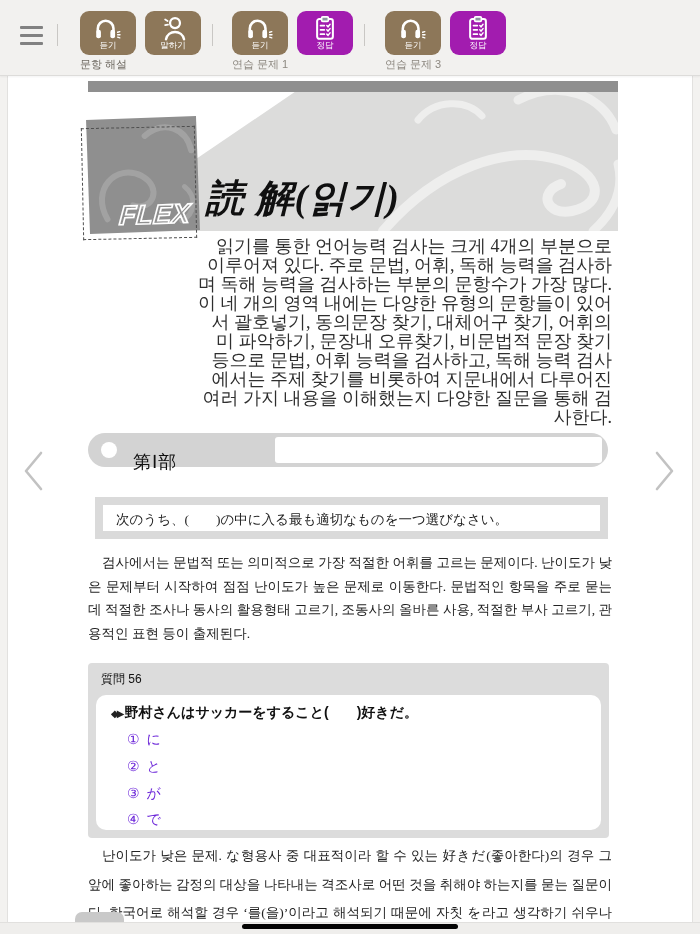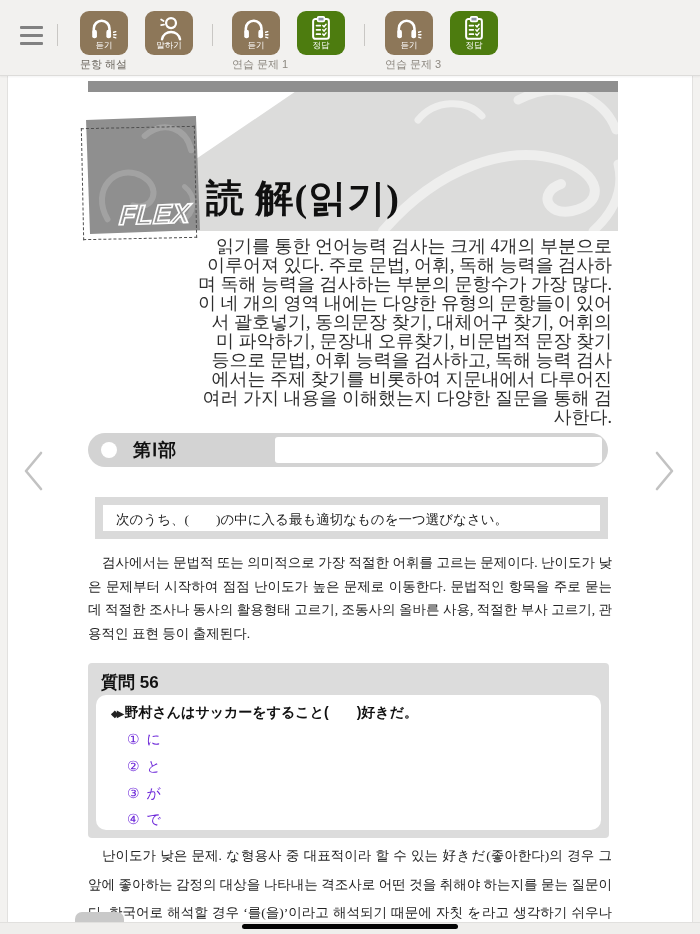--- a/index.html
+++ b/index.html
@@ -8,24 +8,24 @@
   .screen { position:relative; width:700px; height:934px; overflow:hidden; background:#fff; }
 
   
   .toolbar { position:absolute; left:0; top:0; width:700px; height:76px;
              background:#F2F1EF; border-bottom:1px solid #DDDCDA;
              box-shadow:0 1px 2px rgba(0,0,0,0.05); z-index:40; }
   .hamburger { position:absolute; left:20px; top:26px; width:23px; height:19px;
                display:flex; flex-direction:column; justify-content:space-between; cursor:pointer; background:none; border:none; }
   .hamburger span { display:block; width:23px; height:2.6px; background:#818181; border-radius:1px; }
   .tdivider { position:absolute; top:24px; width:1px; height:22px; background:#C9C7C4; }
-  .tbtn { position:absolute; top:11px; width:48px; height:44px; border:none; border-radius:9px;
+  .tbtn { position:absolute; top:11px; width:56px; height:44px; border:none; border-radius:9px;
           cursor:pointer; padding:0; }
   .tbtn.brown { background:#8D7759; }
-  .tbtn.gray  { background:#4d7c0f; }
+  .tbtn.gray  { background:#a21caf; }
   .tbtn svg { position:absolute; left:50%; top:4px; transform:translateX(-50%); }
   .tbtn .blabel { position:absolute; left:0; right:0; bottom:3px; color:#fff; font-size:8.5px;
                   letter-spacing:0; text-align:center; }
   .glabel { position:absolute; top:57px; height:14px; font-size:11px; color:#8D8880; text-align:left; }
   .glabel.active { color:#6F6A62; }
 
   
   .edge { position:absolute; top:76px; height:846px; width:8px; background:#F3F2F0; z-index:5; }
   .edge.left  { left:0; border-right:1px solid #E2E1DF; }
   .edge.right { right:0; border-left:1px solid #E2E1DF; }
@@ -48,43 +48,43 @@
                  clip-path:polygon(39% 0, 100% 0, 100% 100%, 0.4% 100%); }
   .banner-body svg.swirls { position:absolute; left:0; top:0; }
   .flexbox { position:absolute; left:0px; top:37px; width:110px; height:114px;
              background:#8F8F8F; transform:rotate(-2deg); overflow:hidden; }
   .flexdash { position:absolute; left:-6px; top:46px; width:114px; height:112px;
               border:1.6px dashed #4F4F4F; transform:rotate(-1.2deg); pointer-events:none; }
   .flexlogo { position:absolute; left:30px; bottom:1px; font-family:"Liberation Sans", sans-serif;
               font-style:italic; font-weight:900; font-size:27px; letter-spacing:0.5px;
               color:transparent; -webkit-text-stroke:1.7px #fff; transform:skewX(-6deg); }
   .page-title { position:absolute; left:118px; top:92px; font-family:"Liberation Serif", serif;
-                font-weight:bold; font-size:38px; color:#101010; letter-spacing:1px; white-space:nowrap; }
+                font-weight:bold; font-size:38px; color:#101010; letter-spacing:1px; white-space:nowrap;font-style:italic; }
 
   
   .intro { position:absolute; left:196px; top:237px; width:416px; text-align:right;
            font-family:"Liberation Serif", serif; font-size:18px; line-height:19px; color:#2E2E2E; }
   .section-pill { position:absolute; left:88px; top:433px; width:520px; height:34px;
                   background:#D3D3D3; border-radius:17px; }
   .section-dot { position:absolute; left:13px; top:9px; width:16px; height:16px; border-radius:50%; background:#fff; }
-  .section-title { position:absolute; left:45px; top:0; height:34px; line-height:34px;
-                   font-family:"Liberation Serif", serif; font-weight:bold; font-size:18px; color:#111; letter-spacing:1px;text-align:right; }
+  .section-title { position:absolute; left:45px; top:12px; height:34px; line-height:34px;
+                   font-family:"Liberation Serif", serif; font-weight:normal; font-size:18px; color:#111; letter-spacing:1px;text-align:right; }
   .section-white { position:absolute; left:187px; top:4px; width:327px; height:26px; background:#fff; border-radius:3px; }
 
   .prompt-box { position:absolute; left:95px; top:497px; width:513px; height:42px; background:#DADADA; padding:8px; }
   .prompt-inner { width:100%; height:100%; background:#fff; line-height:30px; padding-left:13px;
                   font-family:"Liberation Serif", serif; font-size:13.5px; color:#1F1F1F; white-space:nowrap; overflow:hidden; }
 
   .desc1 { position:absolute; left:88px; top:551px; width:524px; text-align:justify;
            word-break:break-all; text-indent:14px; font-family:"Liberation Serif", serif;
            font-size:13.5px; line-height:23.5px; color:#222; }
 
   .qbox { position:absolute; left:88px; top:663px; width:521px; height:175px; background:#DCDCDC; border-radius:4px; }
   .qlabel { position:absolute; left:13px; top:8px; font-family:"Liberation Sans", sans-serif;
-            font-weight:bold; font-size:17px; color:#111; }
+            font-weight:normal; font-size:12px; color:#111; }
   .qwhite { position:absolute; left:8px; top:32px; width:505px; height:135px; background:#fff; border-radius:10px; }
   .qline { position:absolute; left:15px; top:9px; font-size:14px; color:#111; white-space:nowrap; }
   .qbullet { font-size:10px; color:#222; margin-right:2px; letter-spacing:-2px; }
   .qtext { font-family:"Liberation Sans", sans-serif; font-weight:bold; }
   .qopt { position:absolute; left:31px; font-family:"Liberation Serif", serif; font-size:14px; color:#6d28d9; }
   .qopt .onum { margin-right:7px; }
 
   .desc2 { position:absolute; left:88px; top:842px; width:524px; text-align:justify;
            word-break:break-all; text-indent:14px; font-family:"Liberation Serif", serif;
            font-size:13.5px; line-height:28.5px; color:#222; }

